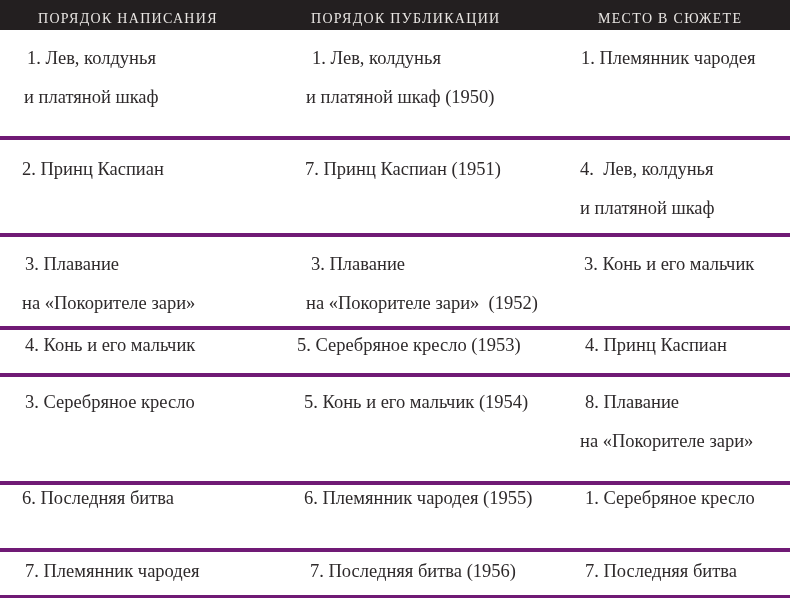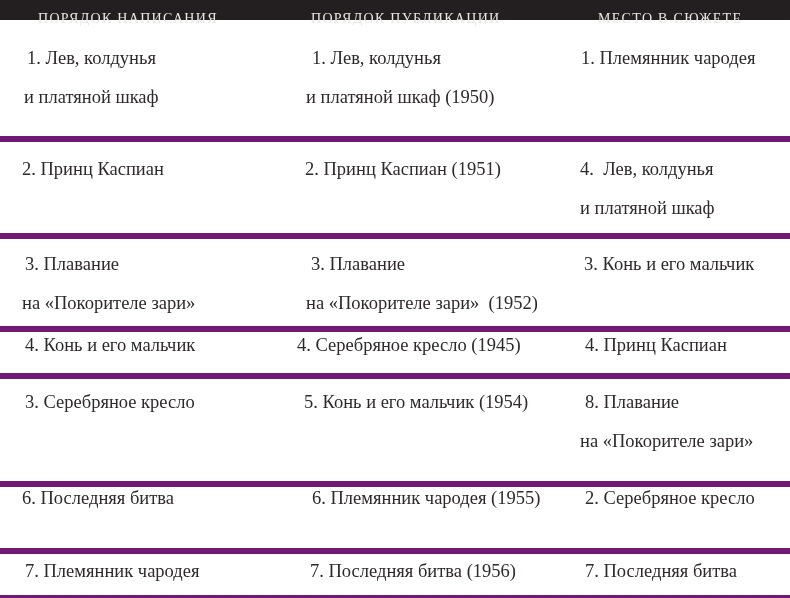--- a/index.html
+++ b/index.html
@@ -1,21 +1,21 @@
 <!DOCTYPE html>
 <html><head>
   <meta charset="utf-8">
   <style>
     html, body { margin: 0; padding: 0; background: #ffffff; }
     body { width: 790px; height: 598px; position: relative; overflow: hidden;
       font-family: "Liberation Serif", "DejaVu Serif", serif; color: #2a2526; }
-    .header { position: absolute; left: 0; top: 0; width: 790px; height: 20px; background: #231f20; }
+    .header { position: absolute; left: 0; top: 0; width: 790px; height: 30px; background: #231f20; }
     .hcell { position: absolute; top: 0; height: 35px; line-height: 38px; color: #e9e6e3;
       font-size: 14px; letter-spacing: 1.3px; text-transform: uppercase; white-space: nowrap; }
-    .row { position: absolute; left: 0; width: 790px; border-bottom: 6px solid #701a75; }
+    .row { position: absolute; left: 0; width: 790px; border-bottom: 4px solid #701a75; }
     .cell { position: absolute; font-size: 18.5px; white-space: nowrap; color: #2e2a2b; }
     .line { display: block; height: 39px; line-height: 30px; }
   </style>
 </head>
 <body>
 
 <div class="header">
   <div class="hcell" style="left:38px">Порядок написания</div>
   <div class="hcell" style="left:598px">Место в сюжете</div>
   <div class="hcell" style="left:311px">Порядок публикации</div>
@@ -33,21 +33,21 @@
   <div class="cell" style="left:581px;top:8px">
     <span class="line">1. Племянник чародея</span>
   </div>
 </div>
 
 <div class="row" style="top:138px;height:95px">
   <div class="cell" style="left:22px;top:16px">
     <span class="line">2. Принц Каспиан</span>
   </div>
   <div class="cell" style="left:305px;top:16px">
-    <span class="line">2. Принц Каспиан (1951)</span>
+    <span class="line">7. Принц Каспиан (1951)</span>
   </div>
   <div class="cell" style="left:580px;top:16px">
     <span class="line" style="white-space:pre">4.  Лев, колдунья</span>
     <span class="line">и платяной шкаф</span>
   </div>
 </div>
 
 <div class="row" style="top:235px;height:91px">
   <div class="cell" style="left:22px;top:14px">
     <span class="line" style="padding-left:3px">3. Плавание</span>
@@ -60,21 +60,21 @@
   <div class="cell" style="left:584px;top:14px">
     <span class="line">3. Конь и его мальчик</span>
   </div>
 </div>
 
 <div class="row" style="top:328px;height:45px">
   <div class="cell" style="left:25px;top:2px">
     <span class="line">4. Конь и его мальчик</span>
   </div>
   <div class="cell" style="left:297px;top:2px">
-    <span class="line">4. Серебряное кресло (1945)</span>
+    <span class="line">5. Серебряное кресло (1953)</span>
   </div>
   <div class="cell" style="left:585px;top:2px">
     <span class="line">4. Принц Каспиан</span>
   </div>
 </div>
 
 <div class="row" style="top:375px;height:106px">
   <div class="cell" style="left:25px;top:12px">
     <span class="line">3. Серебряное кресло</span>
   </div>
@@ -84,25 +84,25 @@
   <div class="cell" style="left:580px;top:12px">
     <span class="line" style="padding-left:5px">8. Плавание</span>
     <span class="line">на «Покорителе зари»</span>
   </div>
 </div>
 
 <div class="row" style="top:483px;height:65px">
   <div class="cell" style="left:22px;top:0px">
     <span class="line">6. Последняя битва</span>
   </div>
-  <div class="cell" style="left:312px;top:0px">
+  <div class="cell" style="left:304px;top:0px">
     <span class="line">6. Племянник чародея (1955)</span>
   </div>
   <div class="cell" style="left:585px;top:0px">
-    <span class="line">2. Серебряное кресло</span>
+    <span class="line">1. Серебряное кресло</span>
   </div>
 </div>
 
 <div class="row" style="top:550px;height:45px">
   <div class="cell" style="left:25px;top:6px">
     <span class="line">7. Племянник чародея</span>
   </div>
   <div class="cell" style="left:310px;top:6px">
     <span class="line">7. Последняя битва (1956)</span>
   </div>

